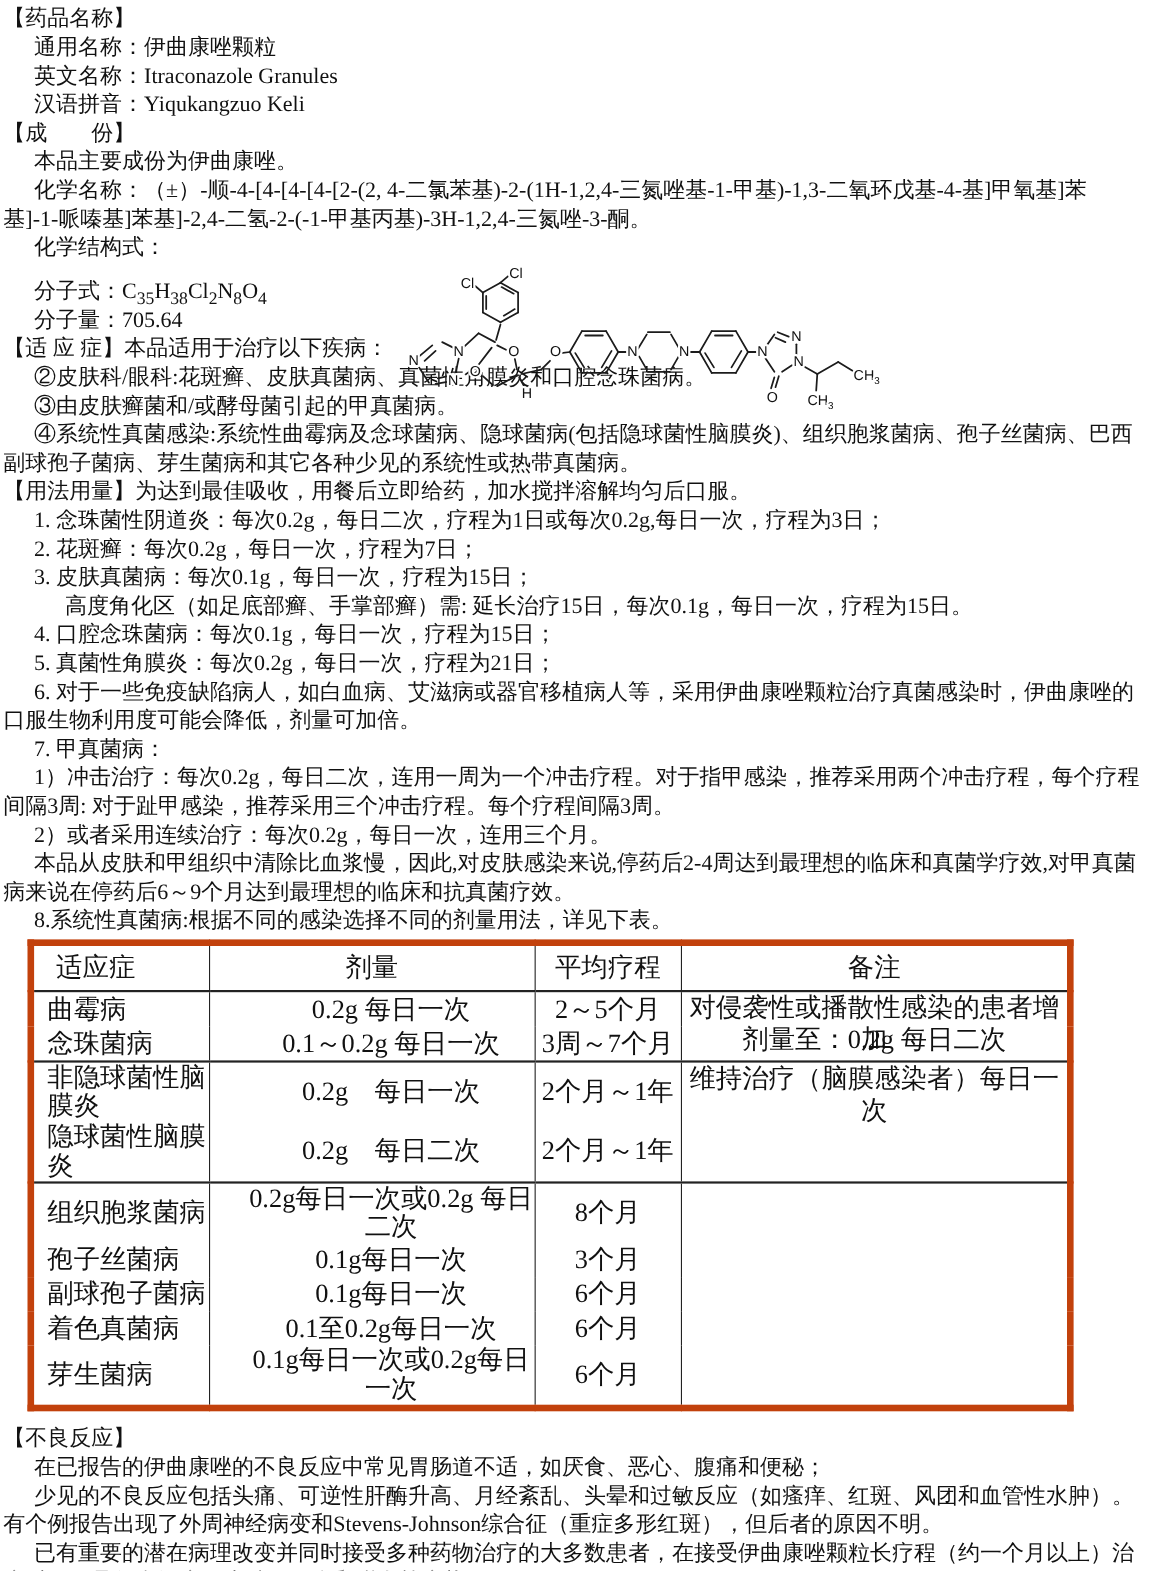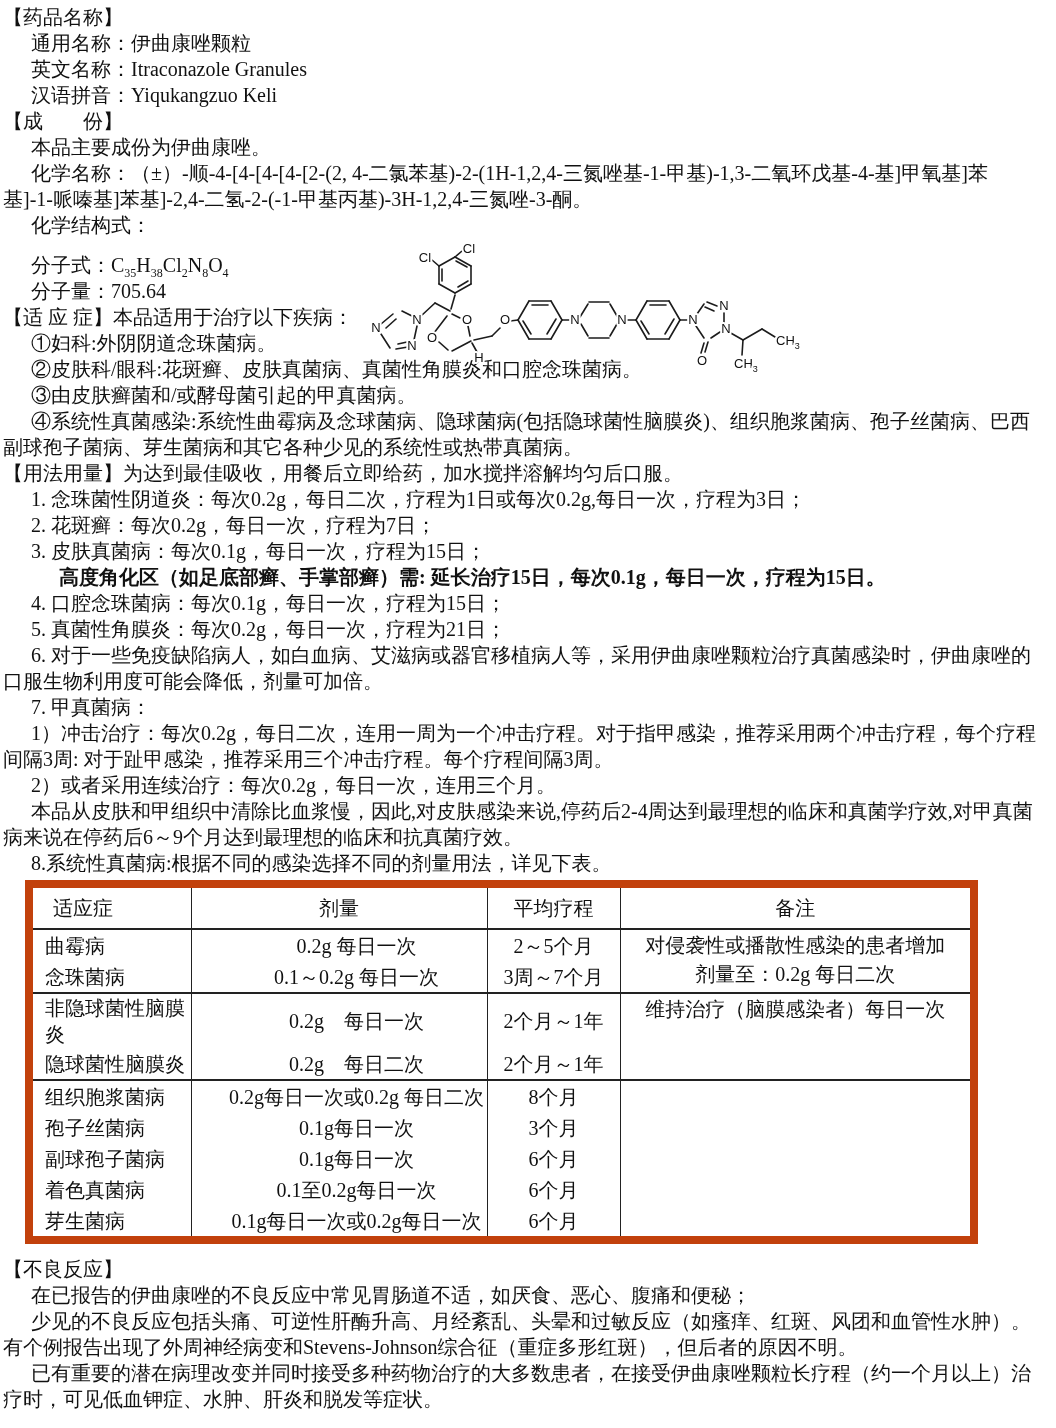--- a/index.html
+++ b/index.html
@@ -10,57 +10,57 @@
     padding:4px 20px 0 3px;
     overflow:hidden;
     background:#ffffff;
     color:#111111;
     font-family:"Liberation Serif","DejaVu Serif",serif;
     font-size:20px;
     line-height:26px;
   }
   .line,.para{white-space:pre-wrap;}
   .ind{text-indent:28px;}
-  .ind2{text-indent:56px;font-weight:bold;}
+  .ind2{text-indent:56px;}
   .spacer{height:14px;}
   .inline-head{display:inline;}
   
   .struct-anchor{position:relative;height:0;}
   .struct-svg{position:absolute;left:352px;top:2px;width:500px;height:158px;}
   .struct-svg line{stroke:#1c1c1c;stroke-width:1.6;stroke-linecap:round;}
   .struct-svg text{font-family:"Liberation Sans","DejaVu Sans",sans-serif;font-size:13px;fill:#111;
     paint-order:stroke;stroke:#ffffff;stroke-width:4px;stroke-linejoin:round;}
   
   table.dose-table{
     border-collapse:collapse;
     margin:4px 0 12px 22px;
     table-layout:fixed;
     width:945px;
-    border:8px solid #c2410c;
-    font-size:20px;
+    border:6px solid #c2410c;
+    font-size:24px;
   }
   .dose-table col.c1{width:162px;}
   .dose-table col.c2{width:296px;}
   .dose-table col.c3{width:133px;}
   .dose-table col.c4{width:354px;}
   .dose-table th{
     font-weight:normal;height:38px;text-align:center;
     border-bottom:2px solid #222222;
   }
   .dose-table th,.dose-table td{border-left:1.5px solid #222222;white-space:pre-wrap;}
   .dose-table th:first-child,.dose-table td:first-child{border-left:none;}
   .dose-table th.h-ind{text-align:left;padding-left:20px;}
   .dose-table td{height:29px;vertical-align:middle;}
   .dose-table td.col-ind{text-align:left;padding-left:12px;}
   .dose-table td.col-dose{text-align:center;padding-left:36px;}
   .dose-table td.col-dur{text-align:center;}
   .dose-table td.col-remark{text-align:center;vertical-align:top;}
   .dose-table tr.group-start td{border-top:2.5px solid #222222;}
   .remark-line{line-height:29px;height:29px;text-align:center;}
-  sub{font-size:12px;line-height:0;}
+  sub{font-size:16px;line-height:0;}
 </style>
 </head>
 <body>
 
 <div class="page">
 
   <div class="line">【药品名称】</div>
   <div id="drug-name-lines">
       <div class="line ind">通用名称：伊曲康唑颗粒</div>
       <div class="line ind">英文名称：Itraconazole Granules</div>
@@ -179,21 +179,20 @@
   </div>
 
   <div class="spacer"></div>
 
   <div class="line ind"><span>分子式：</span><span id="formula-parts">C<sub>35</sub>H<sub>38</sub>Cl<sub>2</sub>N<sub>8</sub>O<sub>4</sub></span></div>
   <div class="line ind">分子量：705.64</div>
 
 
   <div class="line"><span class="inline-head">【适 应 症】</span><span>本品适用于治疗以下疾病：</span></div>
   <div id="indication-items">
-      <div class="para ind">①妇科:外阴阴道念珠菌病。</div>
       <div class="para ind">②皮肤科/眼科:花斑癣、皮肤真菌病、真菌性角膜炎和口腔念珠菌病。</div>
       <div class="para ind">③由皮肤癣菌和/或酵母菌引起的甲真菌病。</div>
       <div class="para ind">④系统性真菌感染:系统性曲霉病及念球菌病、隐球菌病(包括隐球菌性脑膜炎)、组织胞浆菌病、孢子丝菌病、巴西副球孢子菌病、芽生菌病和其它各种少见的系统性或热带真菌病。</div>
     </div>
 
 
   <div class="para"><span class="inline-head">【用法用量】</span><span>为达到最佳吸收，用餐后立即给药，加水搅拌溶解均匀后口服。</span></div>
   <div id="dosage-items">
       <div class="para ind">1. 念珠菌性阴道炎：每次0.2g，每日二次，疗程为1日或每次0.2g,每日一次，疗程为3日；</div>
       <div class="para ind">2. 花斑癣：每次0.2g，每日一次，疗程为7日；</div>

